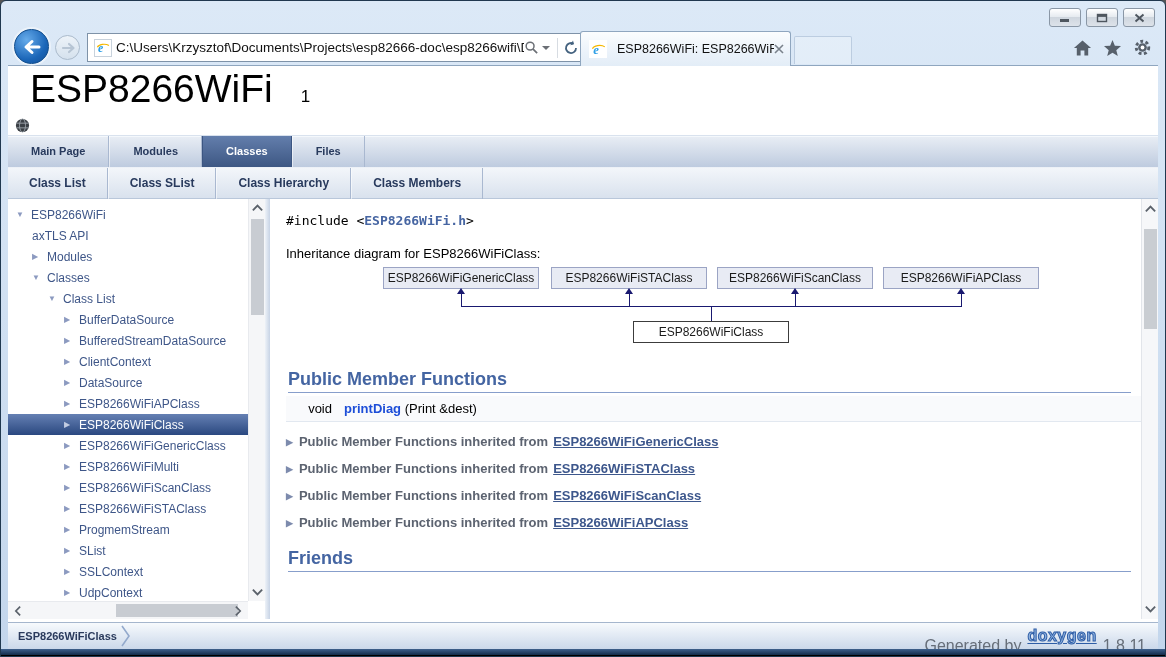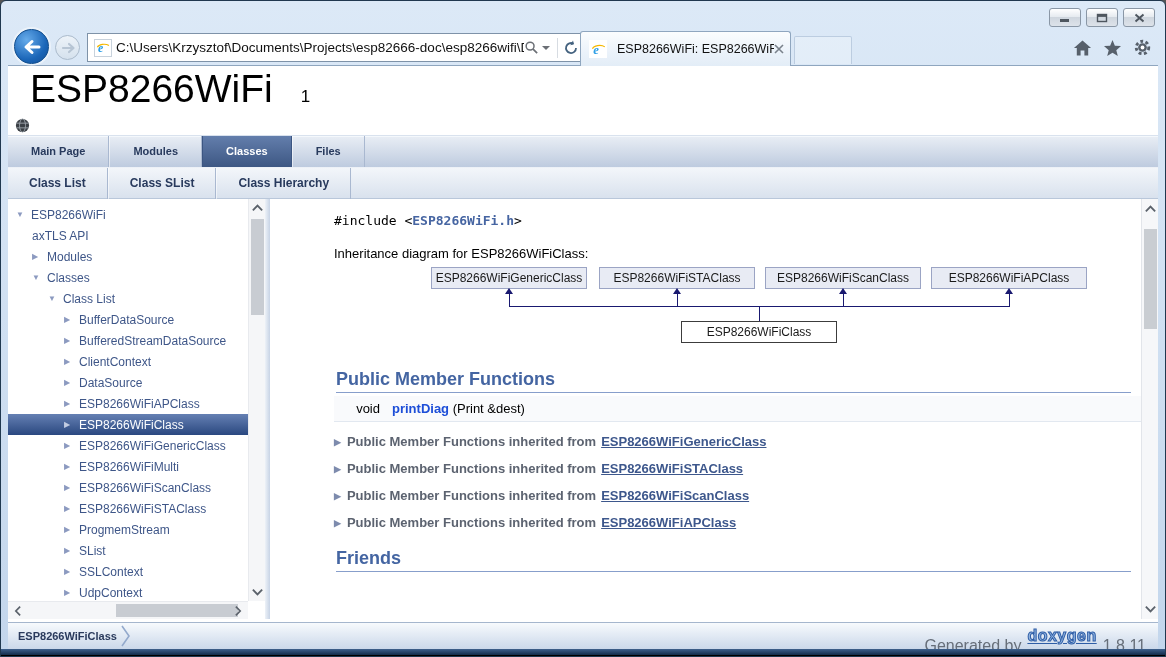--- a/index.html
+++ b/index.html
@@ -93,21 +93,21 @@
   .side-divider { position:absolute; left:257px; top:0; width:5px; height:100%;
     background:linear-gradient(90deg,#EDF2F8,#C7D3E5); }
 
   
   .content { position:absolute; left:262px; top:0; right:17px; height:100%; overflow:hidden; background:#fff; }
   .headertitle { height:58px; background:linear-gradient(#FFFFFF,#EDF1F7); border-bottom:1px solid #CBD7E6; }
   .summary { text-align:right; font-size:11px; padding:4px 8px 4px 0; color:#56617E; }
   .summary a { color:#4160A6; text-decoration:none; }
   .sum-sep { color:#7A849C; }
   .ct-title { margin-left:14px; font-size:20px; font-weight:bold; color:#000; }
-  .contents { padding-left:28px;margin-left:36px; }
+  .contents { padding-left:16px; }
   .include { margin-top:14px; font-family:"DejaVu Sans Mono","Liberation Mono",monospace; font-size:13px; color:#000; }
   .inc-link { color:#4665A2; font-weight:bold; text-decoration:none; }
   .inh-label { margin-top:18px; font-size:13px; color:#000; }
 
   .diagram { position:relative; height:80px; margin-top:6px; }
   .dbox { position:absolute; top:0; width:156px; height:22px; border:1px solid #9BA4C4; background:#E8EBF4;
     font-size:12px; color:#1A1A1A; display:flex; align-items:center; justify-content:center; cursor:pointer; }
   .dchild { position:absolute; left:347px; top:54px; width:156px; height:22px; background:#fff;
     border:1px solid #3C3C3C; font-size:12px; color:#1A1A1A; display:flex; align-items:center; justify-content:center; }
   .dline { position:absolute; background:#191970; }
@@ -251,20 +251,21 @@
           <circle cx="6.5" cy="6.5" r="4.2" fill="none" stroke="#8A9099" stroke-width="1.8"></circle>
           <path d="M9.7 9.7 L14 14" stroke="#8A9099" stroke-width="2"></path>
         </svg>
       <span class="s-caret"></span>
       <input type="text" placeholder="Search" style="">
     </div>
     <div class="tabs2">
         <div class="tab2">Class List</div>
         <div class="tab2">Class SList</div>
         <div class="tab2">Class Hierarchy</div>
+        <div class="tab2">Class Members</div>
       </div>
 
     <div class="split">
 
       <div class="sidebar">
         <div class="tree">
             <div class="trow" style="padding-left: 8px;">
               <span class="arr">▼</span>
               <span class="tlabel">ESP8266WiFi</span>
             </div>

